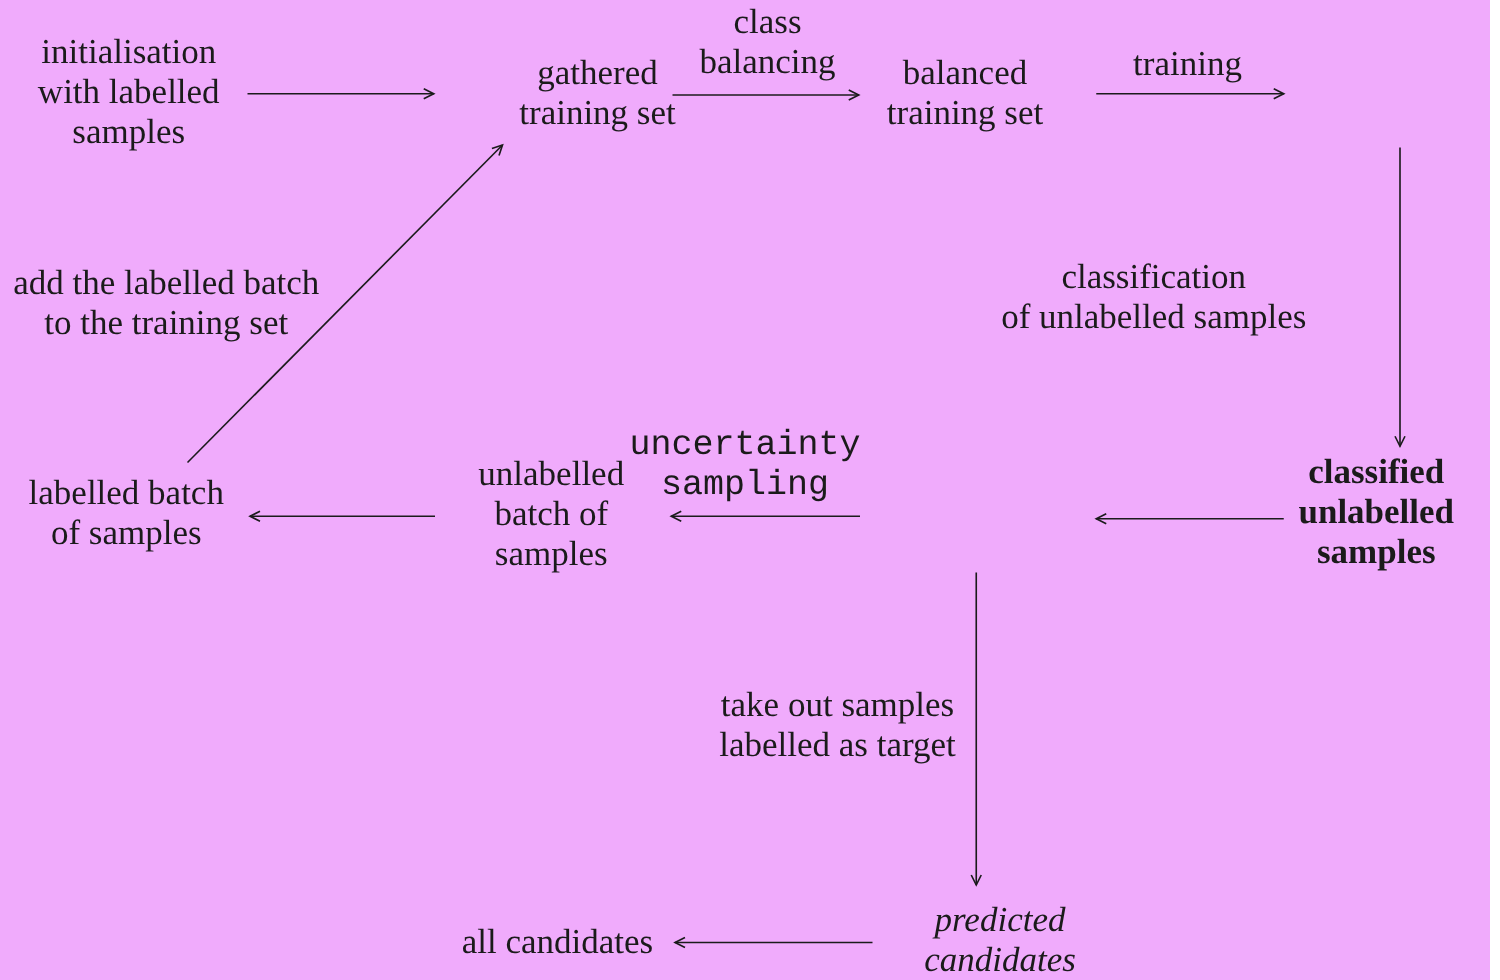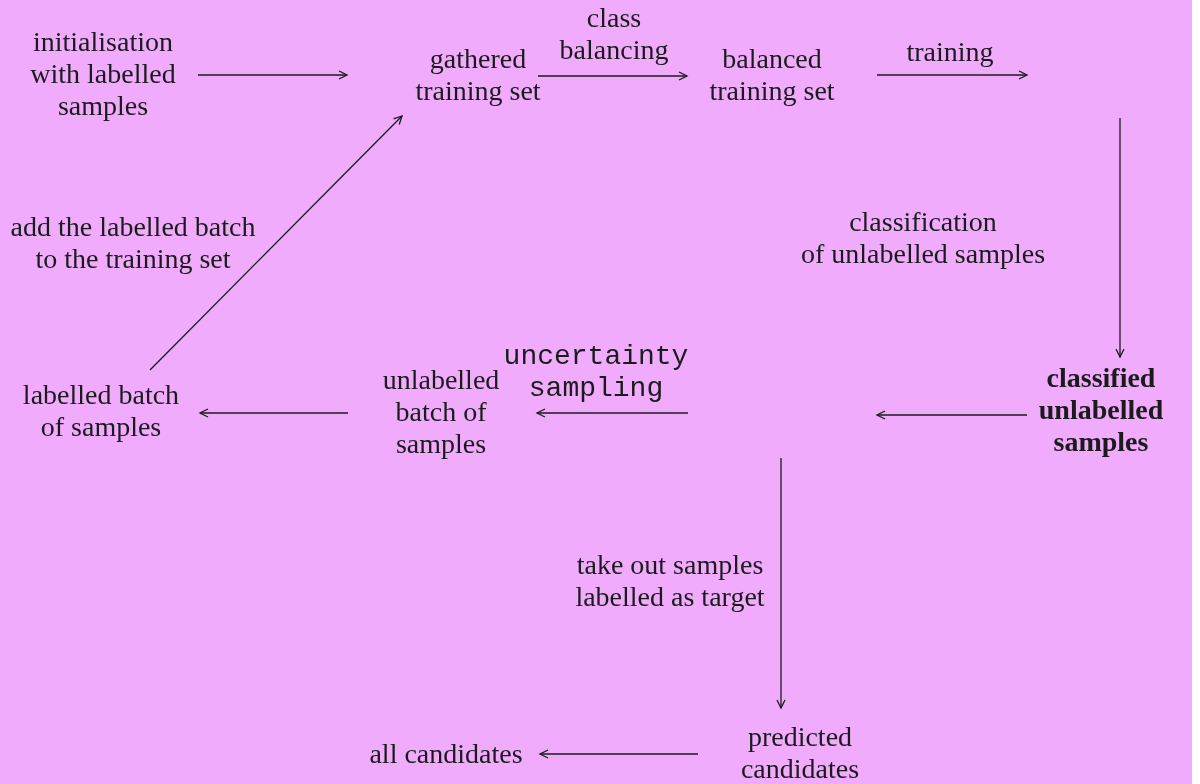--- a/index.html
+++ b/index.html
@@ -57,21 +57,21 @@
   <div class="lbl" style="left:772px;  top:75px;">balanced
 training set</div>
   <div class="lbl" style="left:1101px; top:410px;font-weight:bold;">classified
 unlabelled
 samples</div>
   <div class="lbl" style="left:441px;  top:412px;">unlabelled
 batch of
 samples</div>
   <div class="lbl" style="left:101px;  top:411px;">labelled batch
 of samples</div>
-  <div class="lbl" style="left:800px;  top:753px;">predicted
+  <div class="lbl" style="left:800px;  top:753px;font-style:italic;">predicted
 candidates</div>
   <div class="lbl" style="left:446px;  top:754px;">all candidates</div>
 
   <div class="lbl" style="left:614px;  top:34px;">class
 balancing</div>
   <div class="lbl" style="left:950px;  top:52px;text-align:right;">training</div>
   <div class="lbl" style="left:923px;  top:238px;">classification
 of unlabelled samples</div>
   <div class="lbl" style="left:596px;  top:373px;font-family:Liberation Mono, monospace;">uncertainty
 sampling</div>

